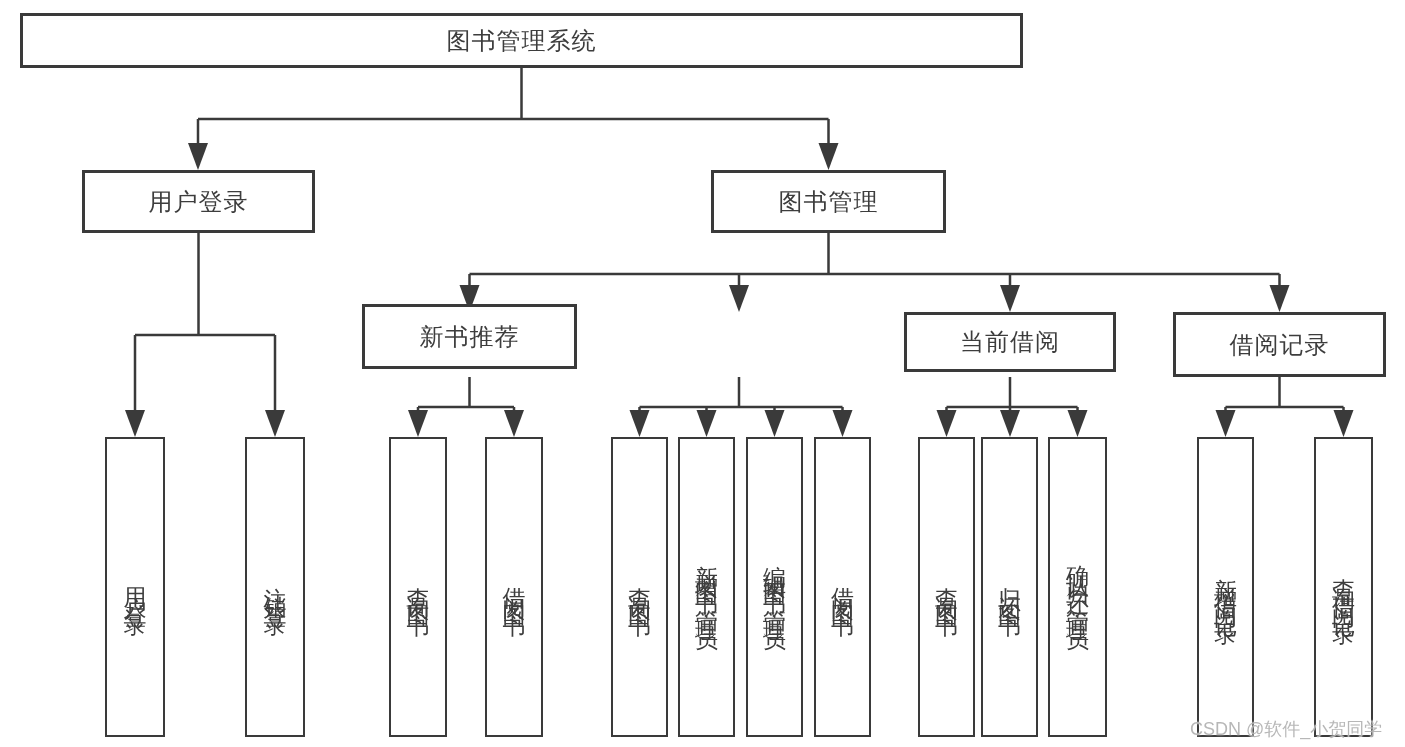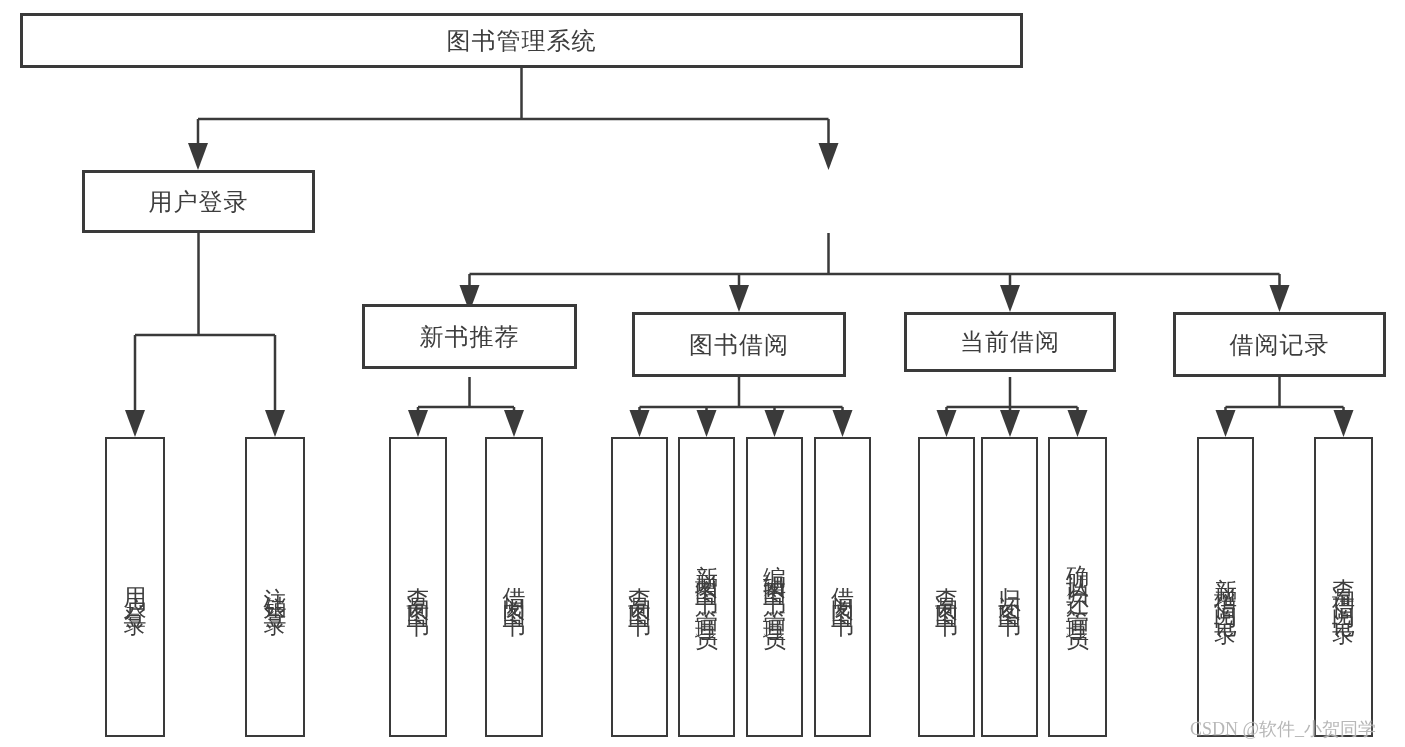--- a/index.html
+++ b/index.html
@@ -1,20 +1,20 @@
 <!DOCTYPE html>
 <html><head>
 <meta charset="utf-8">
 <style>
   html,body{margin:0;padding:0;background:#ffffff;}
   #canvas{
     position:relative;
     width:1405px;height:747px;
     background:#ffffff;
-    font-family:Liberation Serif, serif;
+    font-family:Liberation Sans, sans-serif;
     color:#3d3d3d;
     overflow:hidden;
     border-radius:23px;
   }
   #connectors{position:absolute;left:0;top:0;z-index:1;}
   .box{
     position:absolute;
     background:#ffffff;
     border:3px solid #3a3a3a;
     box-sizing:border-box;
@@ -106,26 +106,26 @@
     </g>
   </svg>
 
   <div class="box" style="left:20px;top:13px;width:1003px;height:55px">
     <span class="htext">图书管理系统</span>
   </div>
 
   <div class="box" style="left:82px;top:170px;width:233px;height:63px">
     <span class="htext">用户登录</span>
   </div>
+  <div class="box" style="left:711px;top:170px;width:235px;height:63px">
+    <span class="htext">图书管理</span>
+  </div>
 
   <div class="box" style="left:362px;top:304px;width:215px;height:65px">
     <span class="htext">新书推荐</span>
-  </div>
-  <div class="box" style="left:632px;top:312px;width:214px;height:65px">
-    <span class="htext">图书借阅</span>
   </div>
   <div class="box" style="left:904px;top:312px;width:212px;height:60px">
     <span class="htext">当前借阅</span>
   </div>
   <div class="box" style="left:1173px;top:312px;width:213px;height:65px">
     <span class="htext">借阅记录</span>
   </div>
 
   <div class="box leaf" style="left:105px;top:437px;width:60px;height:300px">
     <span class="vtext">用户登录</span>

